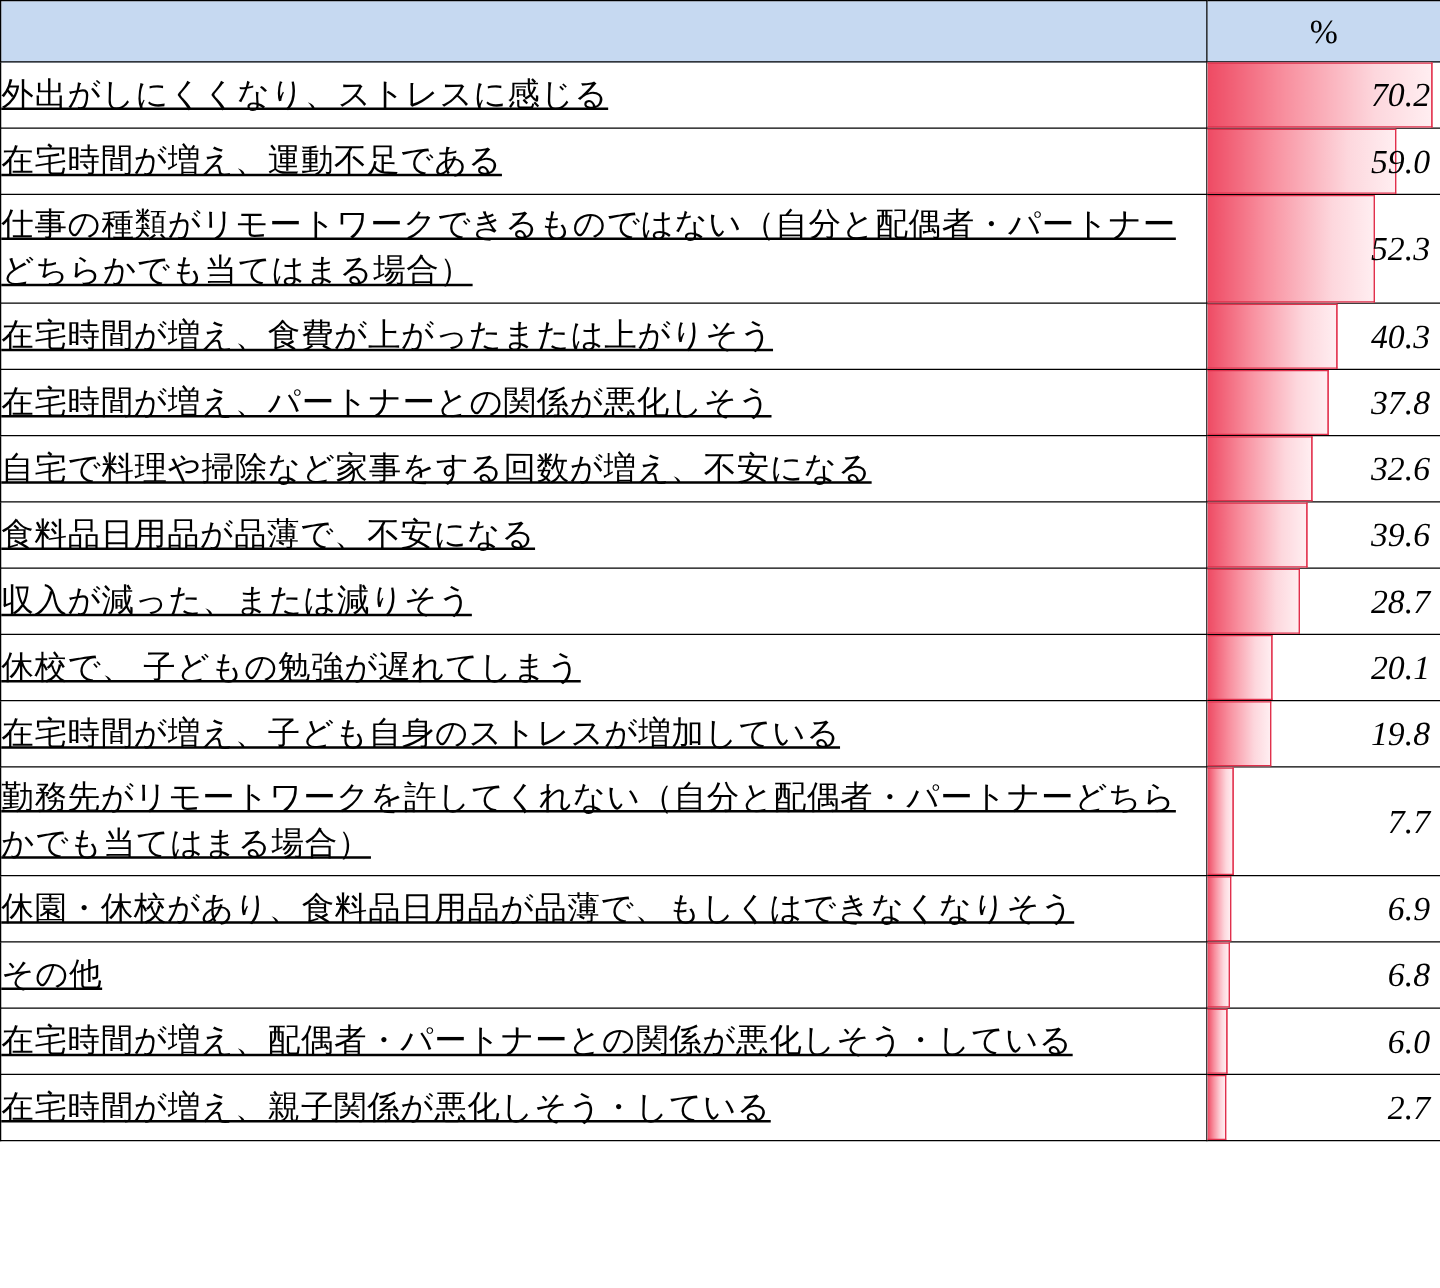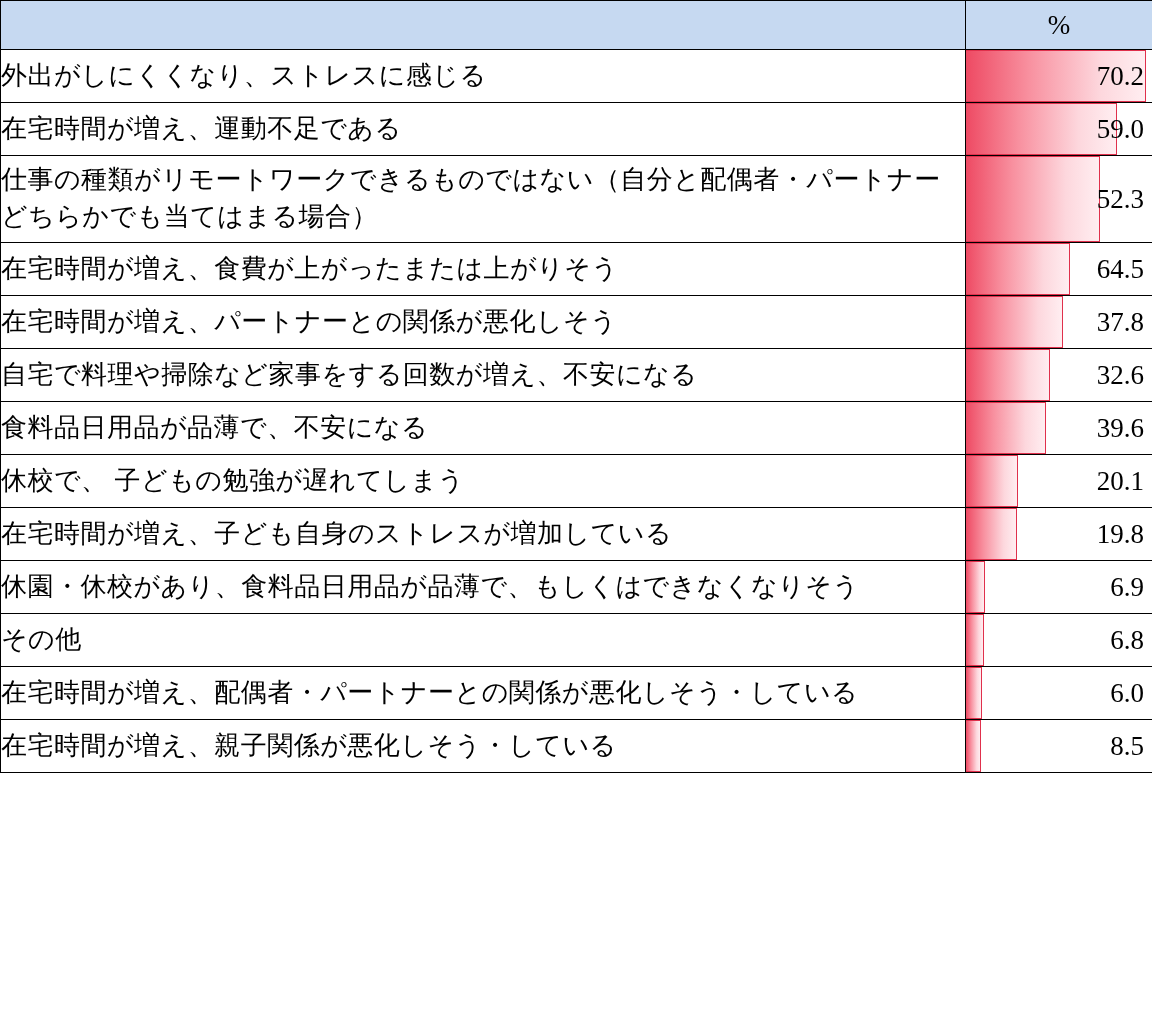--- a/index.html
+++ b/index.html
@@ -39,25 +39,27 @@
   thead th.head-value {
     text-align: center;
   }
 
   td.label-cell {
     font-size: 26px;
     line-height: 1.42;
     padding: 6px 8px 6px 10px;
     text-align: left;
     letter-spacing: 0.5px;
+    text-decoration: underline;
   }
   td.value-cell {
     position: relative;
     height: 100%;
     padding: 0;
+    font-style: italic;
   }
   .bar-wrap {
     position: relative;
     width: 100%;
     min-height: 52px;
     display: flex;
     align-items: center;
   }
   .bar {
     position: absolute;
@@ -121,21 +123,21 @@
             <div class="bar" style="width: 71.6438%;"></div>
             <span class="value-text">52.3</span>
           </div>
         </td>
       </tr>
       <tr>
         <td class="label-cell">在宅時間が増え、食費が上がったまたは上がりそう</td>
         <td class="value-cell">
           <div class="bar-wrap">
             <div class="bar" style="width: 55.2055%;"></div>
-            <span class="value-text">64.5</span>
+            <span class="value-text">40.3</span>
           </div>
         </td>
       </tr>
       <tr>
         <td class="label-cell">在宅時間が増え、パートナーとの関係が悪化しそう</td>
         <td class="value-cell">
           <div class="bar-wrap">
             <div class="bar" style="width: 51.7808%;"></div>
             <span class="value-text">37.8</span>
           </div>
@@ -153,37 +155,55 @@
       <tr>
         <td class="label-cell">食料品日用品が品薄で、不安になる</td>
         <td class="value-cell">
           <div class="bar-wrap">
             <div class="bar" style="width: 42.6027%;"></div>
             <span class="value-text">39.6</span>
           </div>
         </td>
       </tr>
       <tr>
+        <td class="label-cell">収入が減った、または減りそう</td>
+        <td class="value-cell">
+          <div class="bar-wrap">
+            <div class="bar" style="width: 39.3151%;"></div>
+            <span class="value-text">28.7</span>
+          </div>
+        </td>
+      </tr>
+      <tr>
         <td class="label-cell">休校で、 子どもの勉強が遅れてしまう</td>
         <td class="value-cell">
           <div class="bar-wrap">
             <div class="bar" style="width: 27.5342%;"></div>
             <span class="value-text">20.1</span>
           </div>
         </td>
       </tr>
       <tr>
         <td class="label-cell">在宅時間が増え、子ども自身のストレスが増加している</td>
         <td class="value-cell">
           <div class="bar-wrap">
             <div class="bar" style="width: 27.1233%;"></div>
             <span class="value-text">19.8</span>
           </div>
         </td>
       </tr>
+      <tr class="tall">
+        <td class="label-cell">勤務先がリモートワークを許してくれない（自分と配偶者・パートナーどちらかでも当てはまる場合）</td>
+        <td class="value-cell">
+          <div class="bar-wrap">
+            <div class="bar" style="width: 10.5479%;"></div>
+            <span class="value-text">7.7</span>
+          </div>
+        </td>
+      </tr>
       <tr>
         <td class="label-cell">休園・休校があり、食料品日用品が品薄で、もしくはできなくなりそう</td>
         <td class="value-cell">
           <div class="bar-wrap">
             <div class="bar" style="width: 9.45205%;"></div>
             <span class="value-text">6.9</span>
           </div>
         </td>
       </tr>
       <tr>
@@ -202,18 +222,18 @@
             <div class="bar" style="width: 8.21918%;"></div>
             <span class="value-text">6.0</span>
           </div>
         </td>
       </tr>
       <tr>
         <td class="label-cell">在宅時間が増え、親子関係が悪化しそう・している</td>
         <td class="value-cell">
           <div class="bar-wrap">
             <div class="bar" style="width: 7.39726%;"></div>
-            <span class="value-text">8.5</span>
+            <span class="value-text">2.7</span>
           </div>
         </td>
       </tr>
     </tbody>
 </table>
 
 </body></html>

